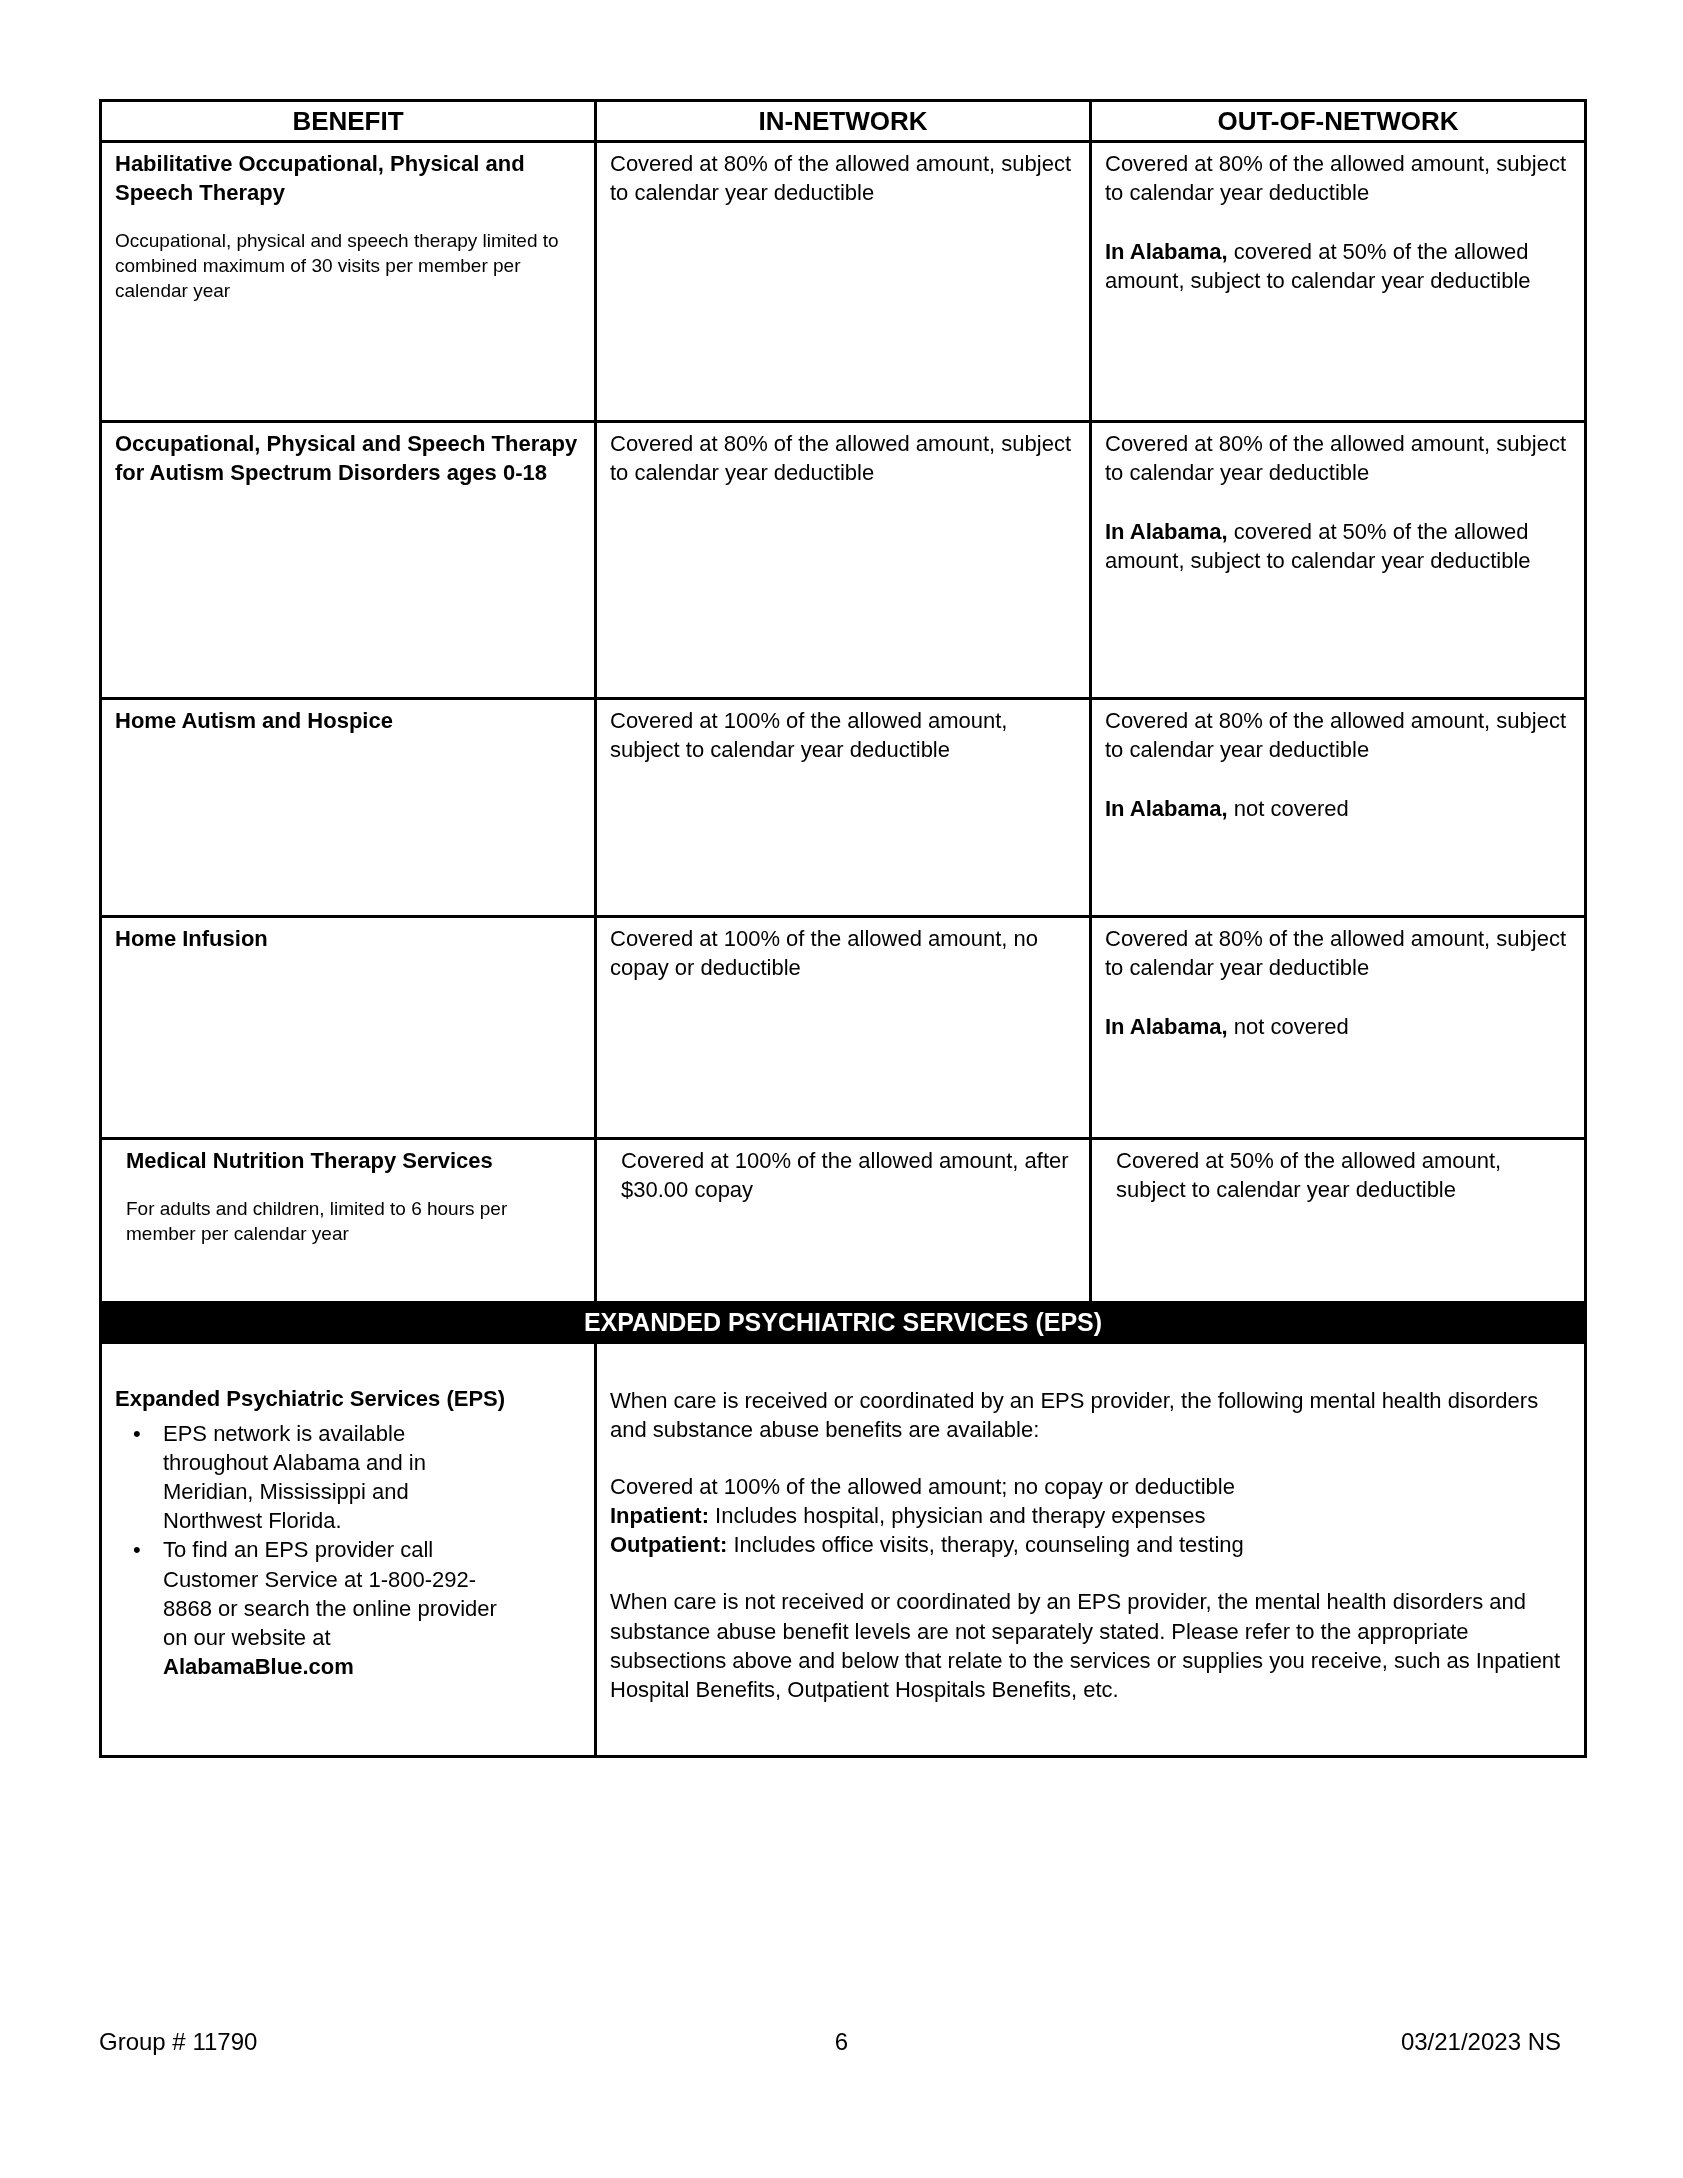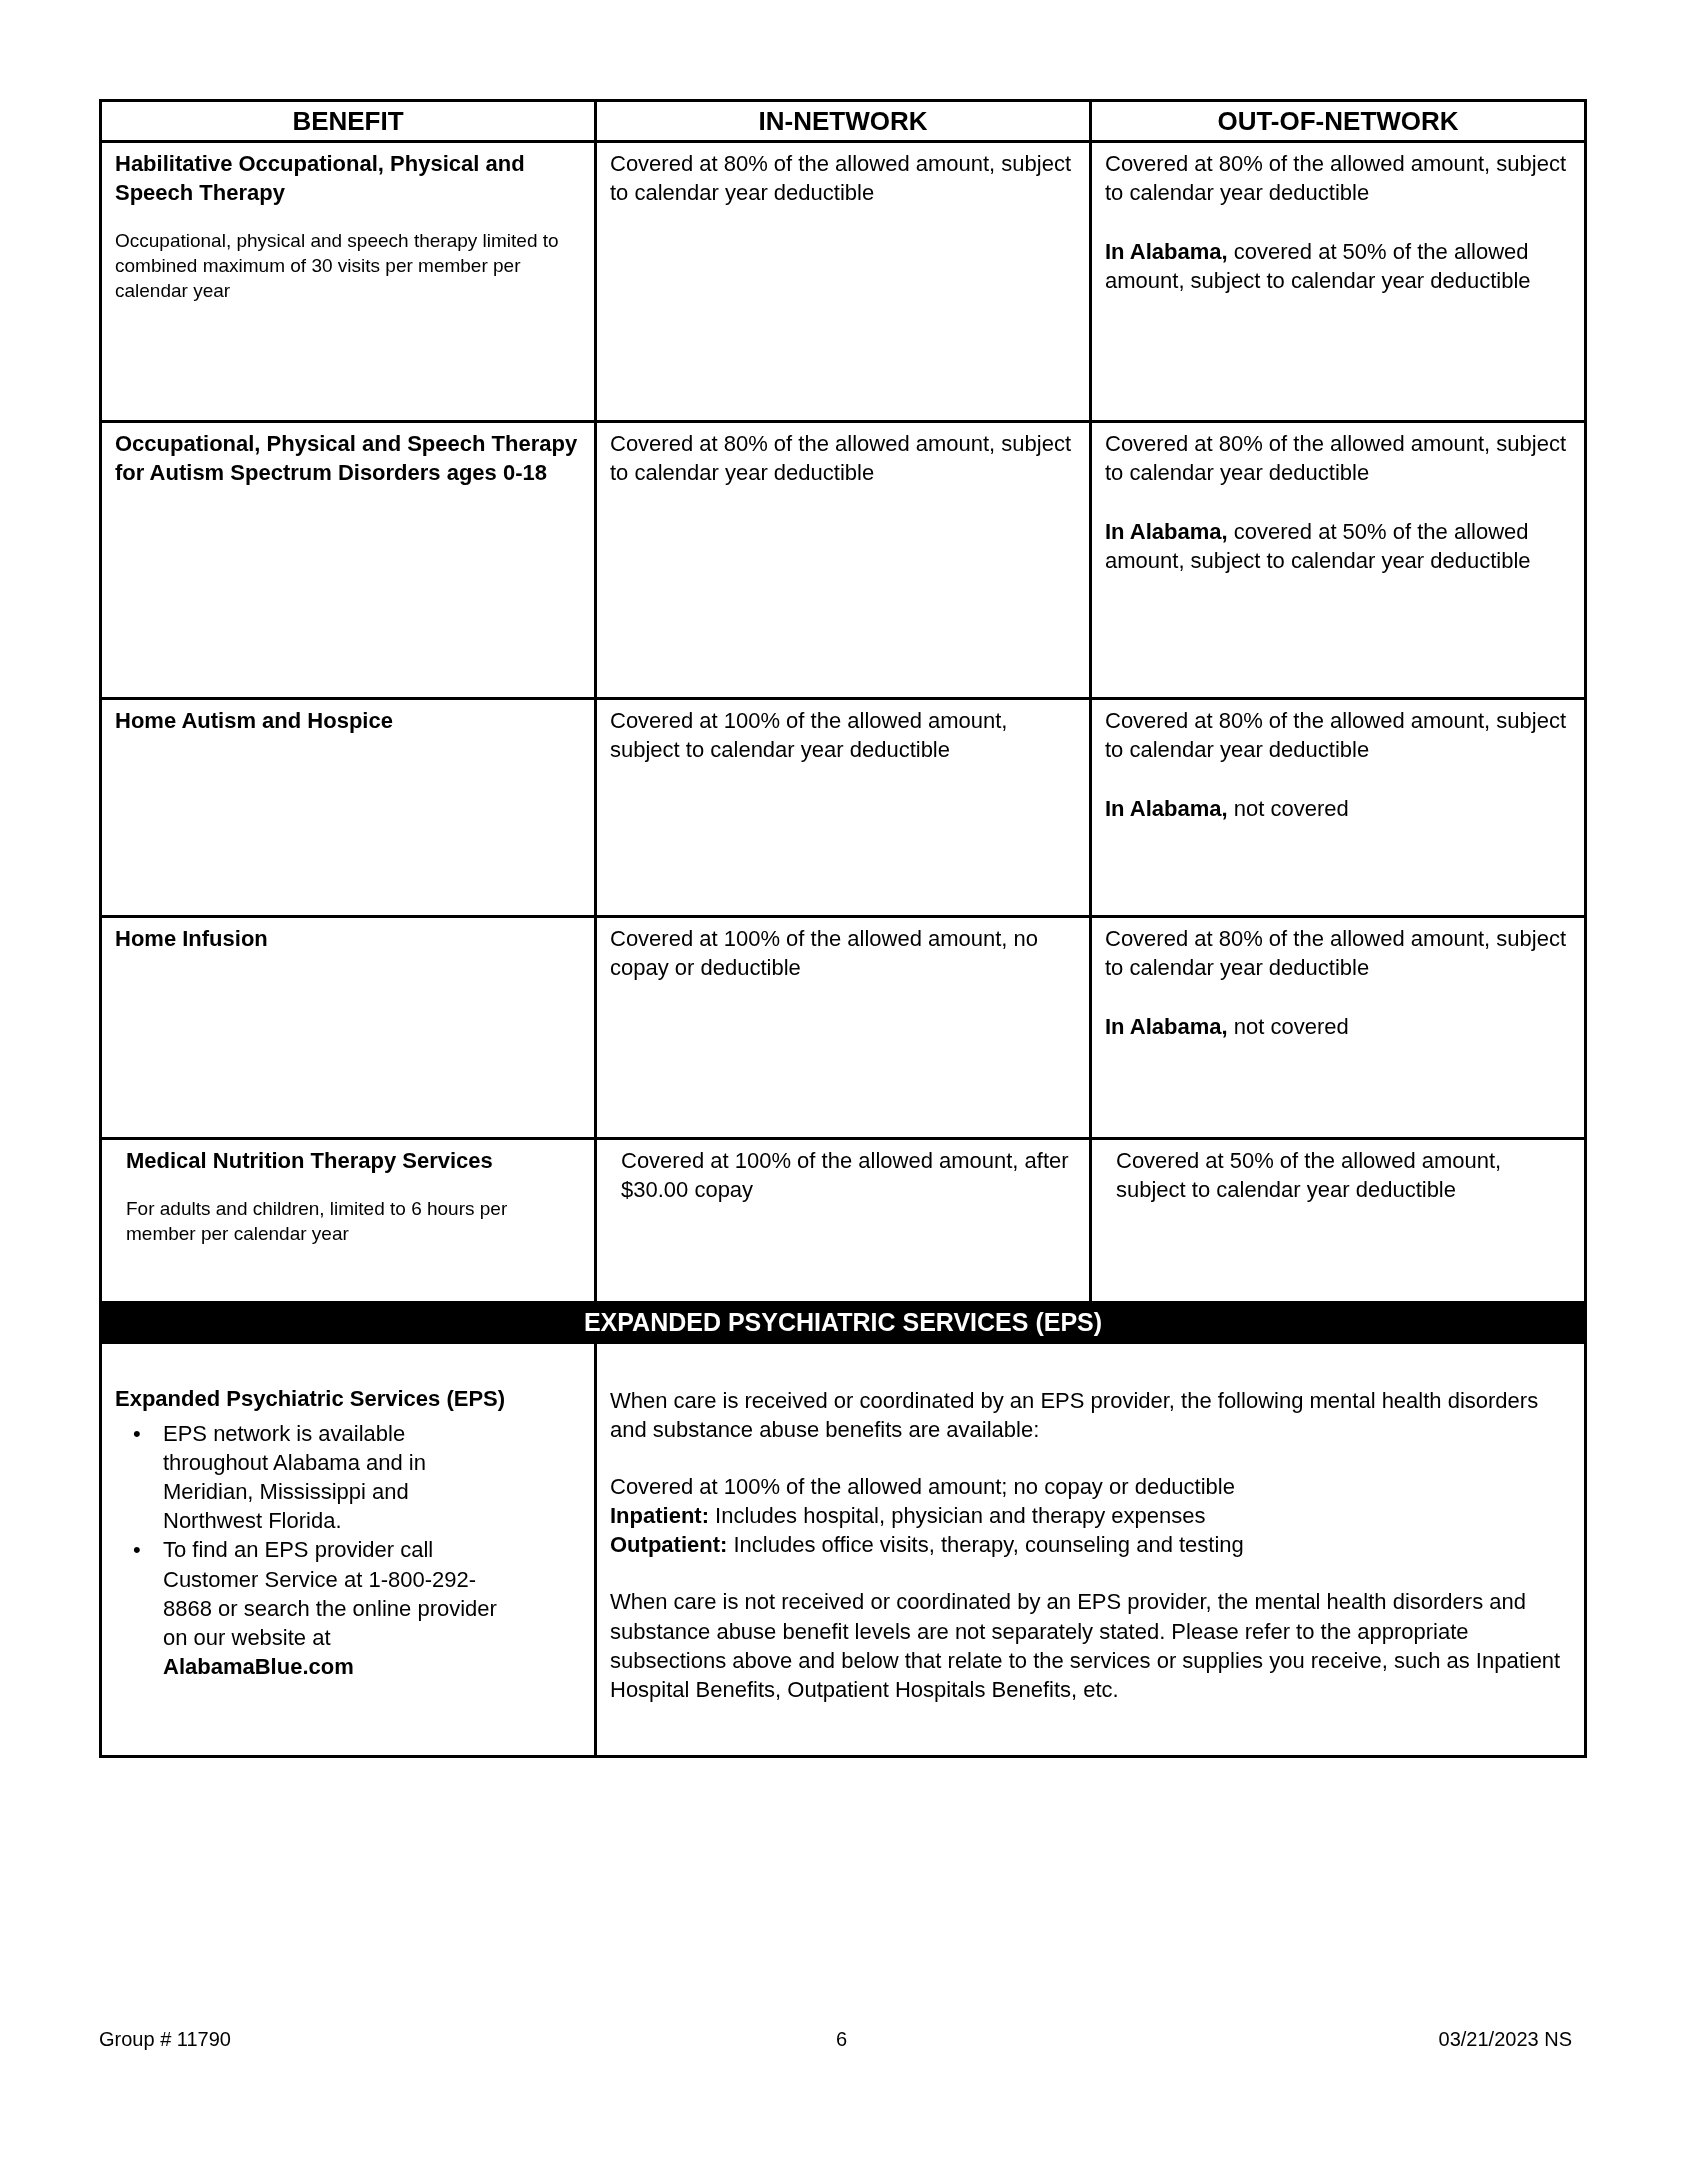--- a/index.html
+++ b/index.html
@@ -61,25 +61,25 @@
   .bullet { display: flex; }
   .bullet .glyph { flex: 0 0 48px; padding-left: 18px; box-sizing: border-box; }
   .bullet .txt { width: 345px; }
   .eps-right p { margin: 0; }
   .eps-right .gap { margin-top: 28px; }
   .eps-right .tight { margin-top: 0; }
   .footer {
     position: absolute;
     left: 99px; top: 2028px;
     width: 1485px; height: 26px;
-    font-size: 20px;
+    font-size: 24px;
   }
   .footer .f-left { position: absolute; left: 0; top: 0; }
   .footer .f-center { position: absolute; left: 50%; transform: translateX(-50%); top: 0; }
-  .footer .f-right { position: absolute; right: 12px; top: 0; }
+  .footer .f-right { position: absolute; right: 23px; top: 0; }
 </style>
 </head>
 <body>
 
 <table class="doc-table">
   <colgroup>
     <col style="width:495px">
       <col style="width:495px">
       <col style="width:495px">
   </colgroup>

